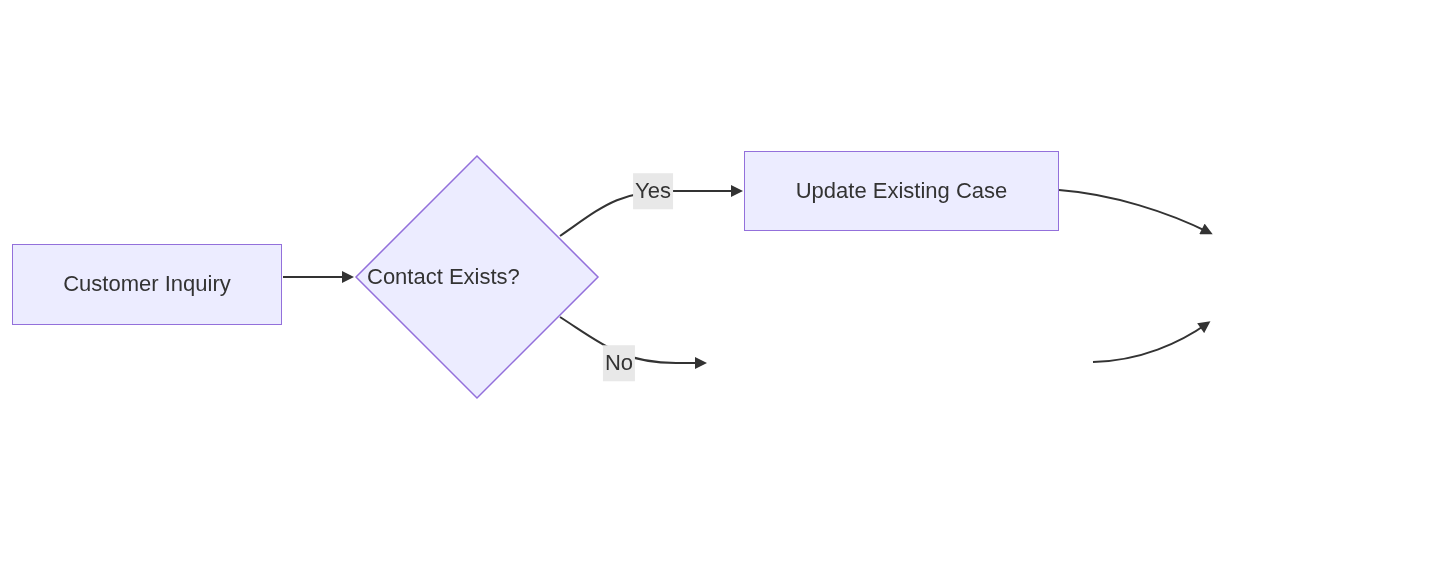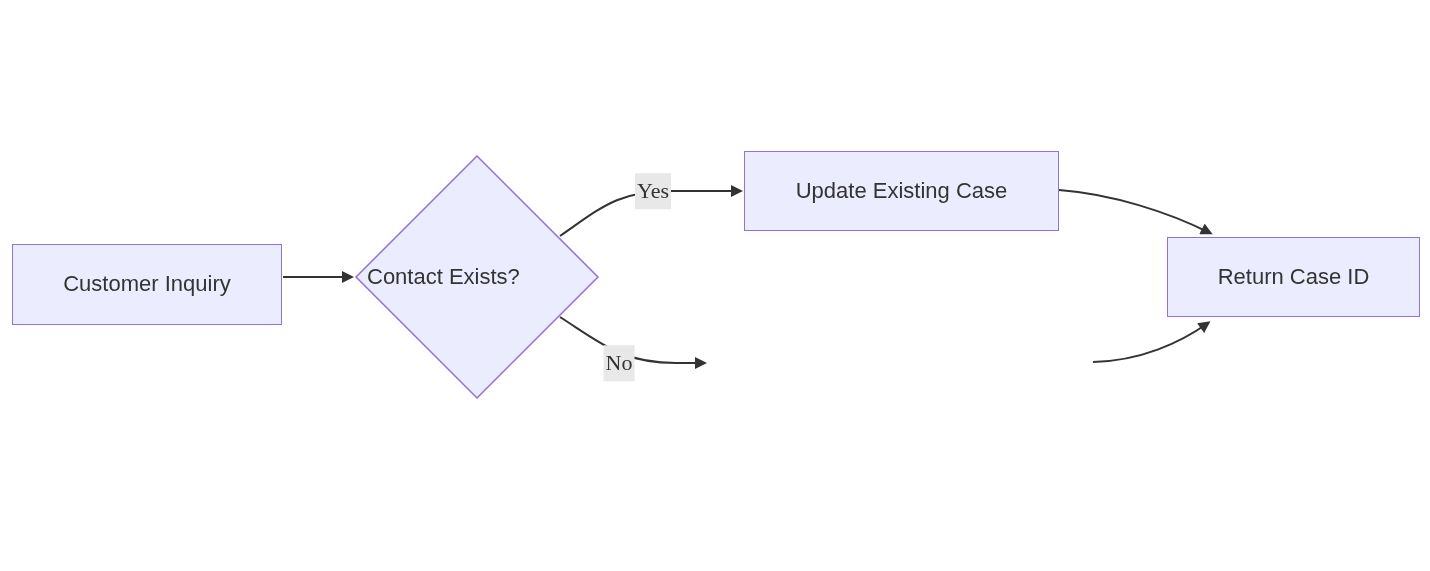--- a/index.html
+++ b/index.html
@@ -71,21 +71,20 @@
   .edge-label{
     position:absolute;
     transform:translate(-50%,-50%);
     background:var(--edge-label-bg);
     color:var(--edge-label-text);
     font-size:22px;
     line-height:1.25;
     padding:4px 2px;
     z-index:2;
     white-space:nowrap;
-    font-family:Liberation Serif, serif;
   }
 </style>
 </head>
 <body>
 
 <div class="canvas">
 
   <svg class="edge-layer" width="1430" height="571" viewBox="0 0 1430 571" xmlns="http://www.w3.org/2000/svg">
     <defs>
       <marker id="arrowhead" viewBox="0 0 10 10" refX="7.5" refY="5" markerWidth="6.5" markerHeight="6" orient="auto">
@@ -108,23 +107,20 @@
 
   <div class="shape-label" style="left:367px;top:247px;width:220px;height:60px">
     <span class="lbl">Contact Exists?</span>
   </div>
 
   <div class="node" style="left:744px;top:151px;width:315px;height:80px">
     <span class="lbl">Update Existing Case</span>
   </div>
 
 
-  <div class="node" style="left:1167px;top:237px;width:253px;height:80px">
-    <span class="lbl">Return Case ID</span>
-  </div>
 
   <div class="edge-label" style="left:653px;top:191px">
     <span>Yes</span>
   </div>
 
   <div class="edge-label" style="left:619px;top:363px">
     <span>No</span>
   </div>
 
 </div>

